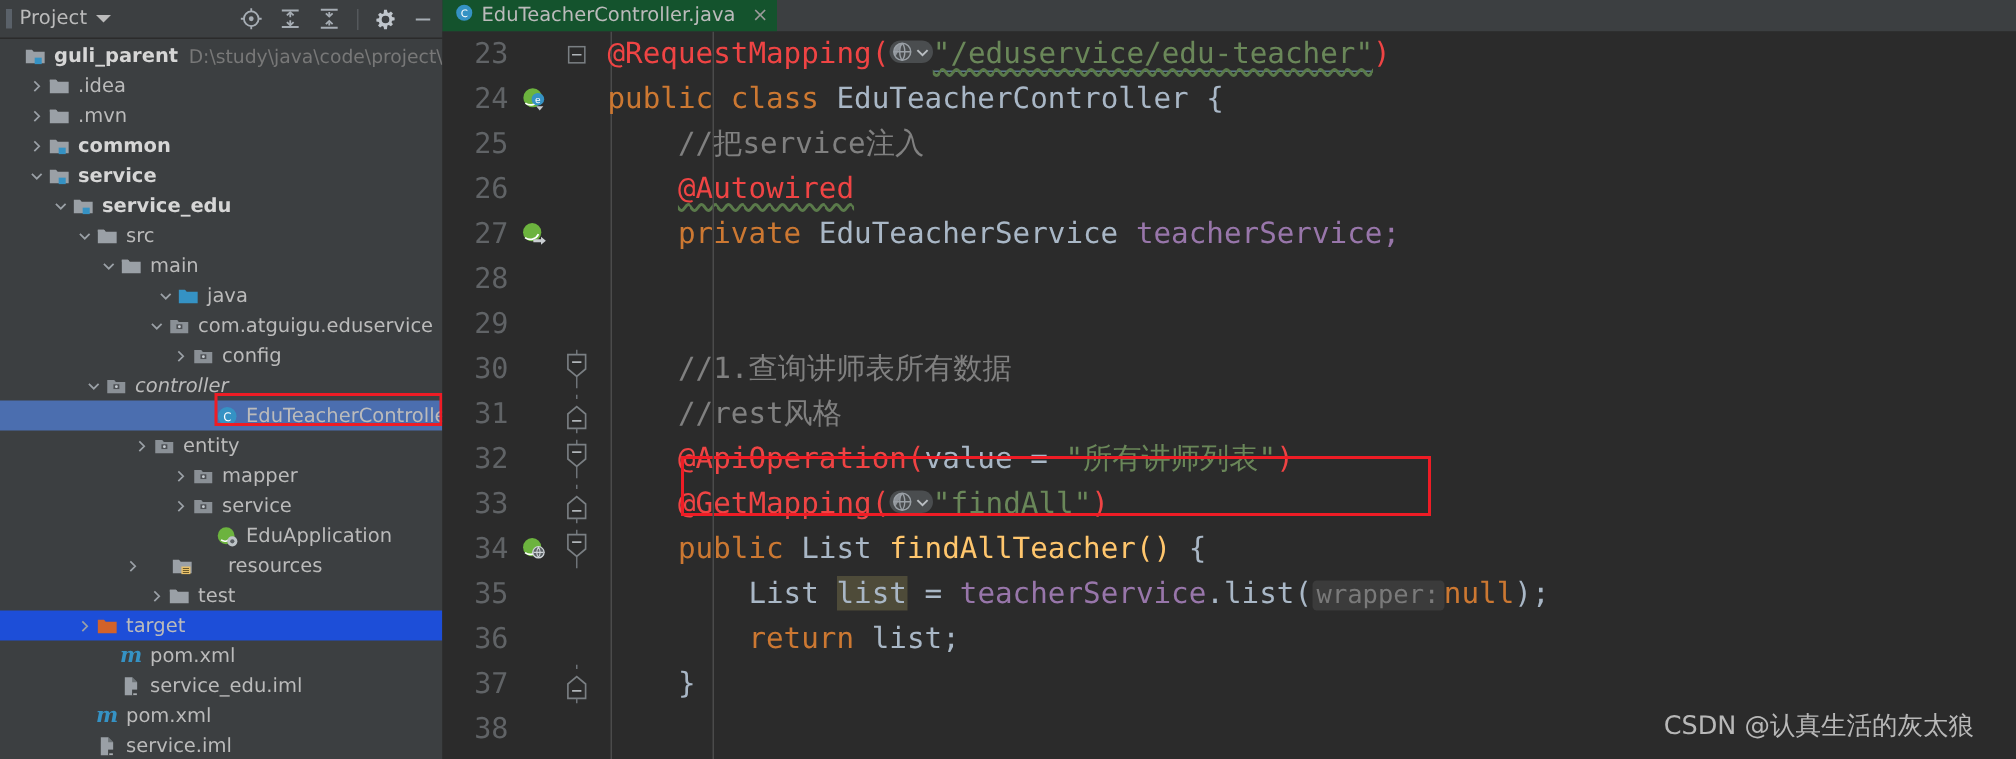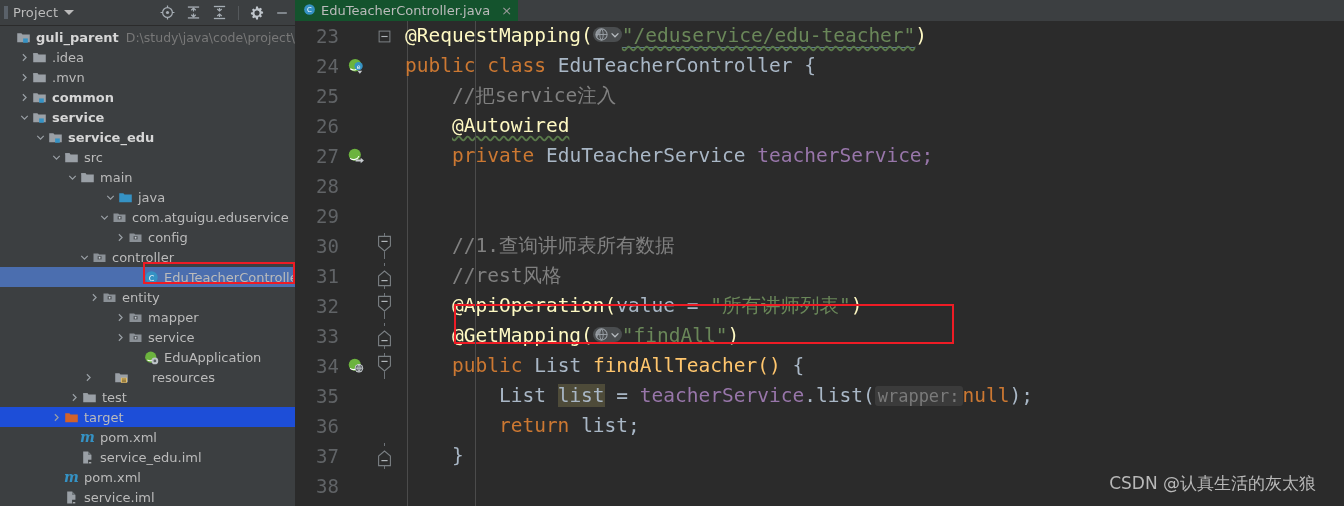--- a/index.html
+++ b/index.html
@@ -115,21 +115,21 @@
   .gutter-border {
     position: absolute; left: 112px; top: 0; bottom: 0; width: 1px; background: #4b4b4b;
   }
   
   .indent-guide {
     position: absolute; width: 1px; background: #4b4b4b;
   }
 
   
   .kw   { color: #cc7832; }
-  .anno { color: #fef9c3; }
+  .anno { color: #ef4444; }
   .type { color: #a9b7c6; }
   .cls  { color: #a9b7c6; }
   .fld  { color: #9876aa; }
   .str  { color: #6a8759; }
   .cmt  { color: #808080; }
   .plain{ color: #a9b7c6; }
   .meth { color: #ffc66d; }
   .param-hint {
     color: #7a7a7a; background: #3b3b3b; border-radius: 3px;
     padding: 0 3px; font-size: 17px;
@@ -360,21 +360,21 @@
           </span>
           <span class="icon-slot">
             <svg width="15" height="15" viewBox="0 0 16 16">
               <path fill="#8a9096" d="M1.6 3.6h5l1.1 1.3h6.7v8H1.6z"></path>
               <rect x="6" y="6.6" width="4.2" height="3.4" fill="#4d5054"></rect>
               <circle cx="8.1" cy="8.3" r="1" fill="#c6ccd2"></circle>
             </svg>
           </span>
           <span class="t-label">config</span>
         </div>
-        <div class="tree-row" style="padding-left: 78px;">
+        <div class="tree-row" style="padding-left: 56px; font-style: italic;">
           <span class="arrow">
             <svg width="9" height="9" viewBox="0 0 10 10">
               <path d="M1.4 3.2L5 6.8L8.6 3.2" fill="none" stroke="#9aa0a6" stroke-width="1.3"></path>
             </svg>
           </span>
           <span class="icon-slot">
             <svg width="15" height="15" viewBox="0 0 16 16">
               <path fill="#8a9096" d="M1.6 3.6h5l1.1 1.3h6.7v8H1.6z"></path>
               <rect x="6" y="6.6" width="4.2" height="3.4" fill="#4d5054"></rect>
               <circle cx="8.1" cy="8.3" r="1" fill="#c6ccd2"></circle>
@@ -457,21 +457,21 @@
           </span>
           <span class="icon-slot">
             <svg width="15" height="15" viewBox="0 0 16 16">
               <path fill="#9aa0a6" d="M1.3 3.4h4.4l1.2 1.4h7.8v8.2H1.3z"></path>
               <rect x="7.4" y="8.2" width="6.4" height="5.4" fill="#e8c06a"></rect>
               <path d="M8.4 9.6h4.4M8.4 11h4.4M8.4 12.4h4.4" stroke="#6b5a2a" stroke-width=".8"></path>
             </svg>
           </span>
           <span class="t-label">resources</span>
         </div>
-        <div class="tree-row" style="padding-left: 68px;">
+        <div class="tree-row" style="padding-left: 98px;">
           <span class="arrow">
             <svg width="9" height="9" viewBox="0 0 10 10">
               <path d="M3.2 1.4L6.8 5L3.2 8.6" fill="none" stroke="#9aa0a6" stroke-width="1.3"></path>
             </svg>
           </span>
           <span class="icon-slot">
             <svg width="15" height="15" viewBox="0 0 16 16">
               <path fill="#9aa0a6" d="M1.3 3.4h4.4l1.2 1.4h7.8v8.2H1.3z"></path>
               <path fill="#9aa0a6" d="M1.3 3.4h4.4l1.2 1.4H1.3z"></path>
             </svg>

